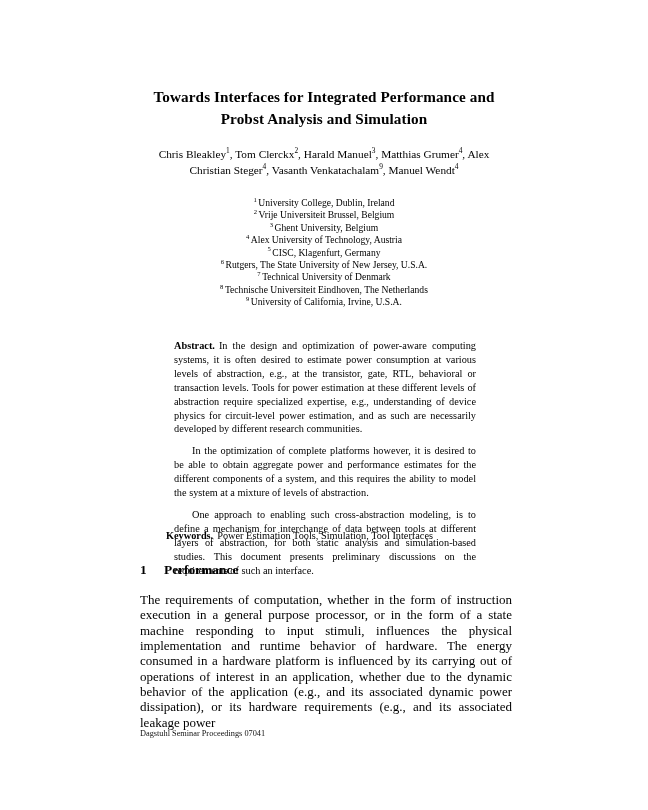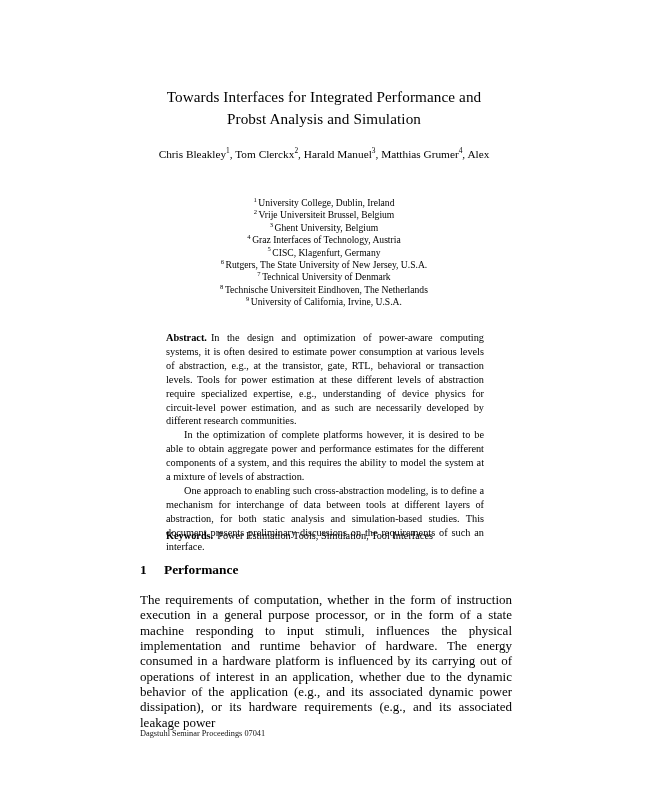--- a/index.html
+++ b/index.html
@@ -22,21 +22,21 @@
   }
 
   
   .title {
     position: absolute;
     left: 110px;
     top: 86px;
     width: 428px;
     text-align: center;
     font-size: 15.2px;
-    font-weight: normal;
+    font-weight: bold;
     line-height: 22px;
     letter-spacing: 0.1px;
   }
 
   
   .authors {
     position: absolute;
     left: 108px;
     top: 147px;
     width: 432px;
@@ -75,21 +75,21 @@
     position: absolute;
     left: 166px;
     top: 331px;
     width: 318px;
     font-size: 10.3px;
     line-height: 13.9px;
     text-align: justify;
     text-justify: inter-word;
   }
   .abstract p {
-    margin: 0;
+    margin: 8px;
     text-indent: 18px;
   }
   .abstract p.first {
     text-indent: 0;
   }
   .abstract .lead {
     font-weight: bold;
   }
   .abstract .lead-gap {
     display: inline-block;
@@ -166,27 +166,28 @@
 
 <div class="page">
 
   <div class="title">
     <div>Towards Interfaces for Integrated Performance and</div>
     <div>Probst Analysis and Simulation</div>
   </div>
 
   <div class="authors">
     <div><span>Chris Bleakley</span><sup>1</sup><span>, Tom Clerckx</span><sup>2</sup><span>, Harald Manuel</span><sup>3</sup><span>, Matthias Grumer</span><sup>4</sup><span>, Alex</span></div>
+    <div><span>Christian Steger</span><sup>4</sup><span>, Vasanth Venkatachalam</span><sup>9</sup><span>, Manuel Wendt</span><sup>4</sup></div>
   </div>
 
   <div class="affiliations">
     <div class="aff"><sup>1</sup><span>University College, Dublin, Ireland</span></div>
     <div class="aff"><sup>2</sup><span>Vrije Universiteit Brussel, Belgium</span></div>
     <div class="aff"><sup>3</sup><span>Ghent University, Belgium</span></div>
-    <div class="aff"><sup>4</sup><span>Graz Interfaces of Technology, Austria</span></div>
+    <div class="aff"><sup>4</sup><span>Alex University of Technology, Austria</span></div>
     <div class="aff"><sup>5</sup><span>CISC, Klagenfurt, Germany</span></div>
     <div class="aff"><sup>6</sup><span>Rutgers, The State University of New Jersey, U.S.A.</span></div>
     <div class="aff"><sup>7</sup><span>Technical University of Denmark</span></div>
     <div class="aff"><sup>8</sup><span>Technische Universiteit Eindhoven, The Netherlands</span></div>
     <div class="aff"><sup>9</sup><span>University of California, Irvine, U.S.A.</span></div>
   </div>
 
   <div class="abstract">
     <p class="first"><span class="lead">Abstract.</span><span class="lead-gap"></span><span>In the design and optimization of power-aware computing systems, it is often desired to estimate power consumption at various levels of abstraction, e.g., at the transistor, gate, RTL, behavioral or transaction levels. Tools for power estimation at these different levels of abstraction require specialized expertise, e.g., understanding of device physics for circuit-level power estimation, and as such are necessarily developed by different research communities.</span></p>
     <p><span>In the optimization of complete platforms however, it is desired to be able to obtain aggregate power and performance estimates for the different components of a system, and this requires the ability to model the system at a mixture of levels of abstraction.</span></p>

